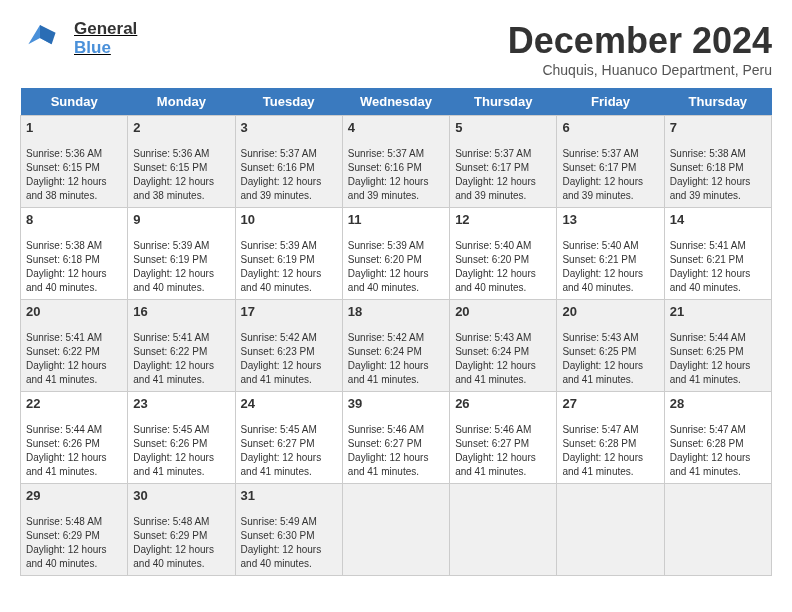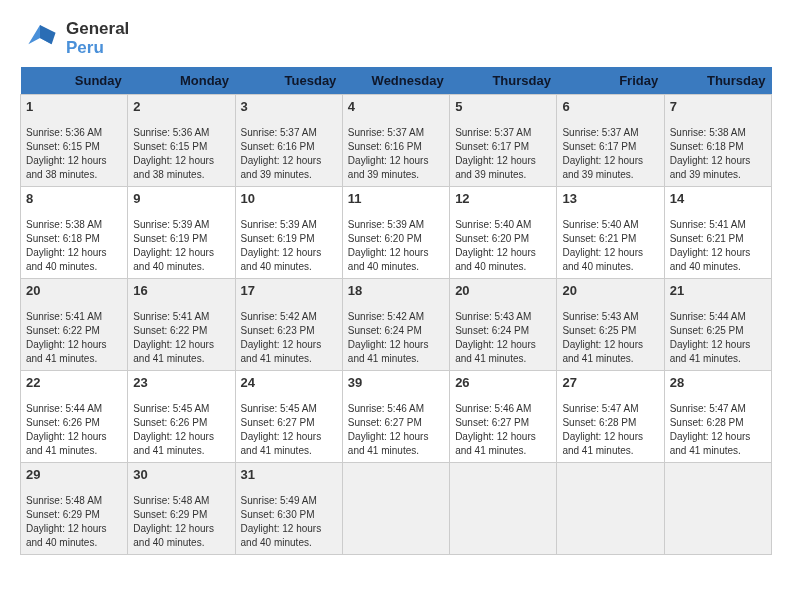--- a/index.html
+++ b/index.html
@@ -12,21 +12,22 @@
     }
     .header {
       display: flex;
       justify-content: space-between;
       align-items: flex-start;
       margin-bottom: 10px;
     }
     .logo {
       display: flex;
       align-items: center;
-      gap: 6px;
+      gap: 14px;
+      text-decoration: underline;
     }
     .logo-text {
       font-size: 18px;
       font-weight: bold;
       color: #333;
       line-height: 1.1;
     }
     .logo-bird {
       width: 40px;
       height: 35px;
@@ -43,22 +44,22 @@
       font-size: 14px;
       color: #555;
     }
     table {
       width: 100%;
       border-collapse: collapse;
       font-size: 11px;
     }
     thead tr th {
       background-color: #3a7abf;
-      color: #0f172a;
-      text-align: right;
+      color: #ffffff;
+      text-align: center;
       padding: 6px 6px;
       font-size: 13px;
       font-weight: bold;
     }
     tbody tr td {
       border: 1px solid #ccc;
       vertical-align: top;
       padding: 4px 5px;
       width: 107px;
       height: 80px;
@@ -90,24 +91,26 @@
 <body>
 
 <div class="header">
   <div class="logo">
     <svg class="logo-bird" viewBox="0 0 50 45" xmlns="http://www.w3.org/2000/svg">
       <polygon points="10,30 25,5 40,30 25,22" fill="#4a90d9"></polygon>
       <polygon points="25,5 45,15 40,30 25,22" fill="#2a6db5"></polygon>
     </svg>
     <div>
       <div class="logo-text" style="color:#333; font-size:17px;">General</div>
-      <div class="logo-text" style="color:#4a90d9; font-size:17px;">Peru</div>
+      <div class="logo-text" style="color:#4a90d9; font-size:17px;">Blue</div>
     </div>
   </div>
   <div class="title-block">
+    <div class="month-title">December 2024</div>
+    <div class="location">Chuquis, Huanuco Department, Peru</div>
   </div>
 </div>
 
 <table>
   <thead>
     <tr>
     <th>Sunday</th>
         <th>Monday</th>
         <th>Tuesday</th>
         <th>Wednesday</th>

